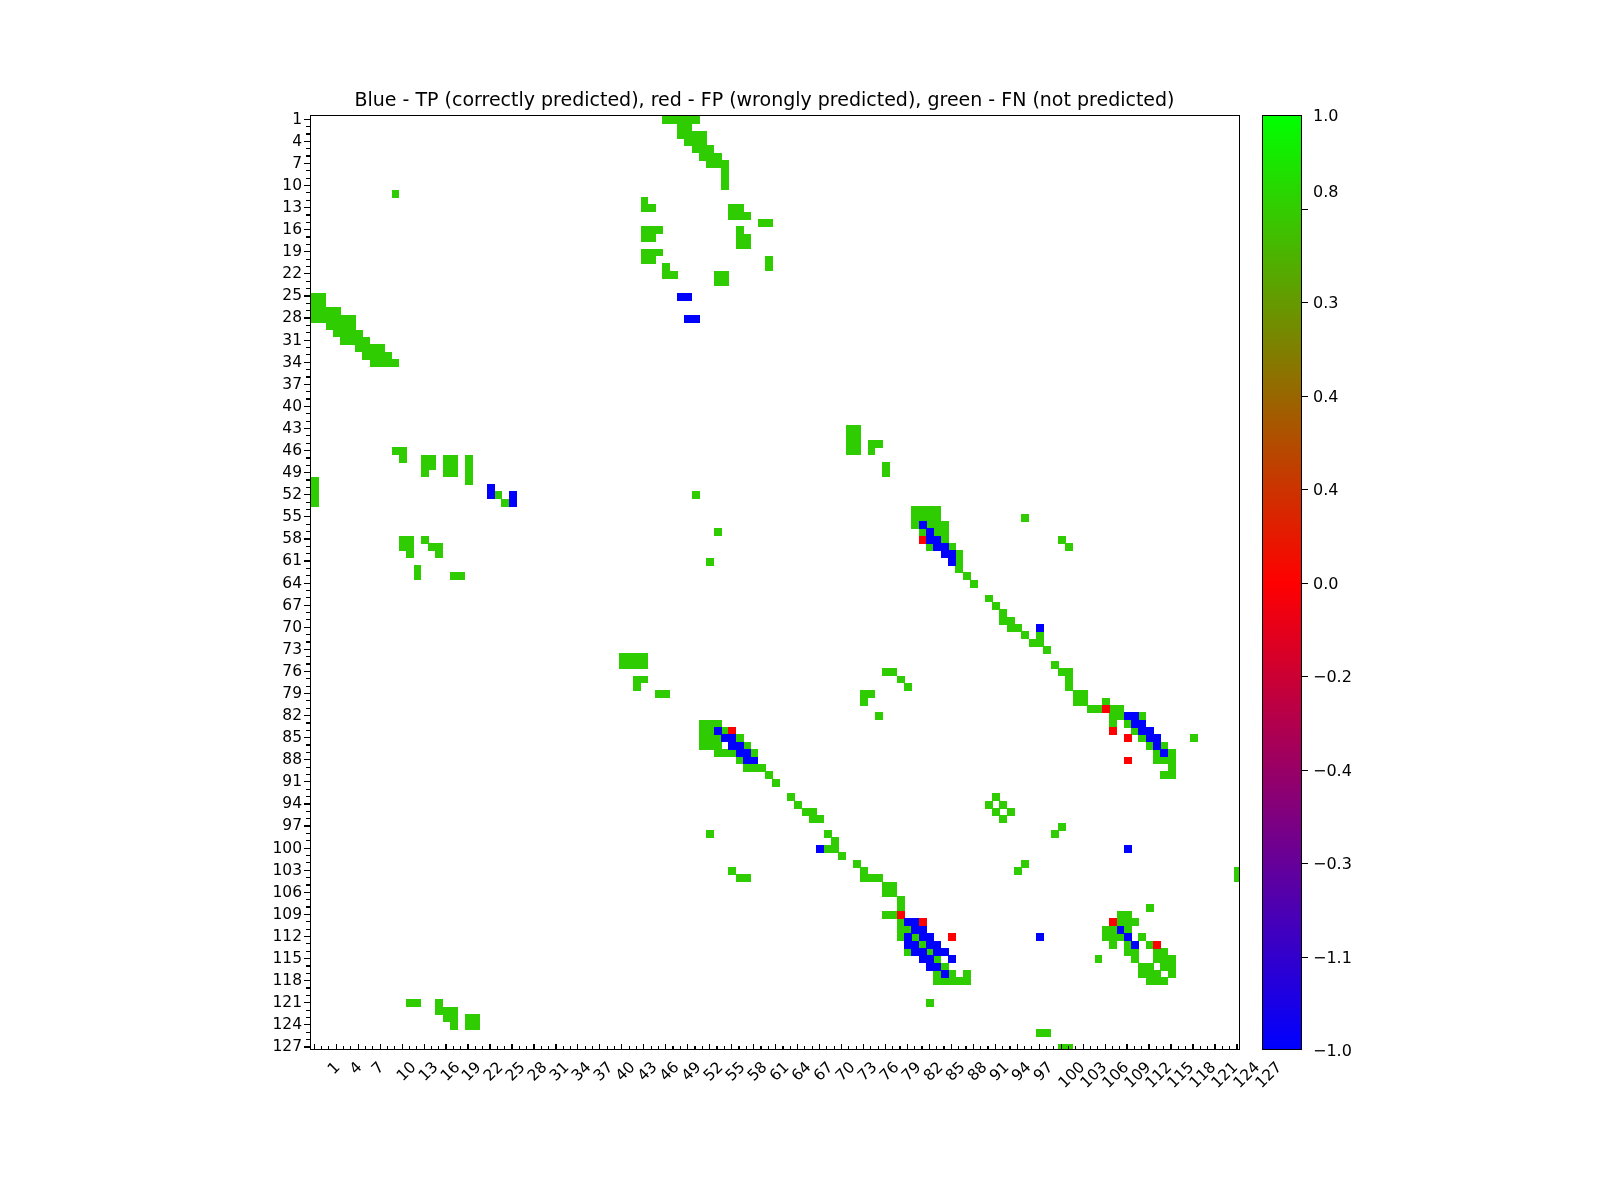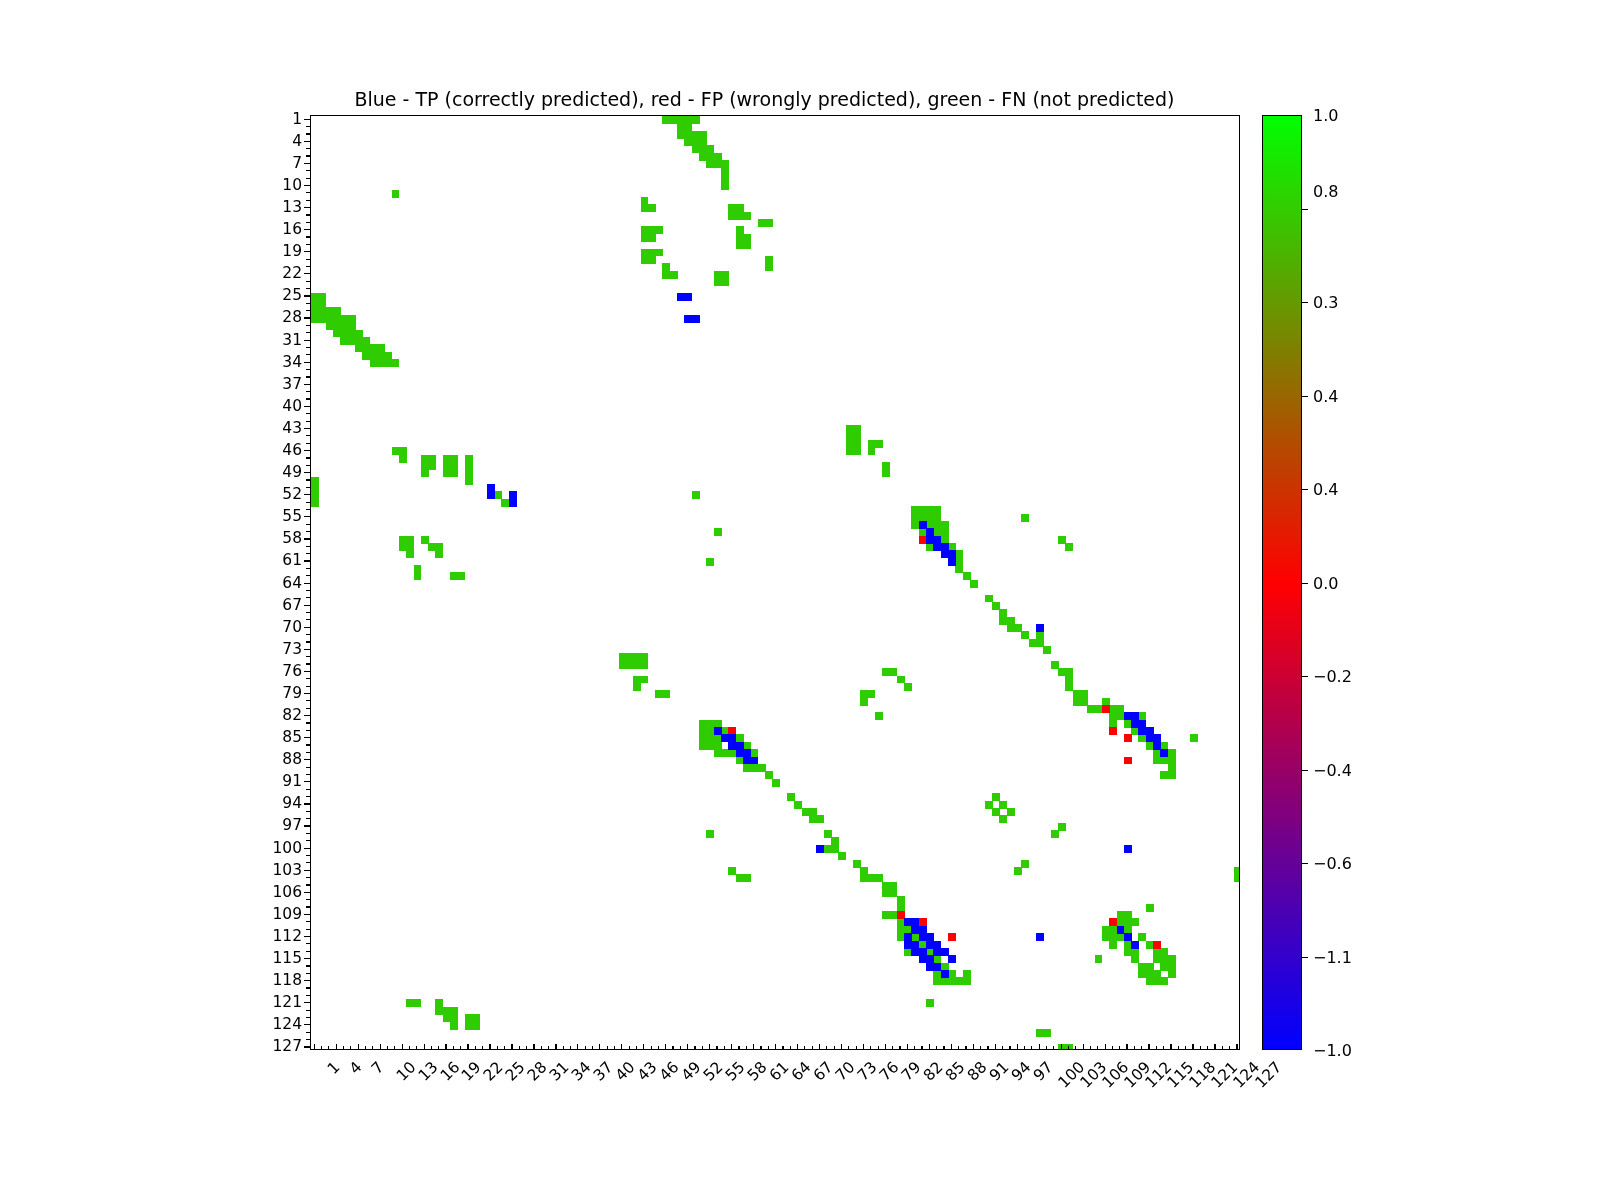--- a/index.html
+++ b/index.html
@@ -888,19 +888,19 @@
       <div class="cbtl" style="top: 280.5px;">0.4</div>
       <div class="cbtick" style="top: 374px;"></div>
       <div class="cbtl" style="top: 374px;">0.4</div>
       <div class="cbtick" style="top: 467.5px;"></div>
       <div class="cbtl" style="top: 467.5px;">0.0</div>
       <div class="cbtick" style="top: 561px;"></div>
       <div class="cbtl" style="top: 561px;">−0.2</div>
       <div class="cbtick" style="top: 654.5px;"></div>
       <div class="cbtl" style="top: 654.5px;">−0.4</div>
       <div class="cbtick" style="top: 748px;"></div>
-      <div class="cbtl" style="top: 748px;">−0.6</div>
+      <div class="cbtl" style="top: 748px;">−0.3</div>
       <div class="cbtick" style="top: 841.5px;"></div>
       <div class="cbtl" style="top: 841.5px;">−1.1</div>
       <div class="cbtl" style="top: 935px;">−1.0</div>
     </div>
 
 </div>
 
 </body></html>

